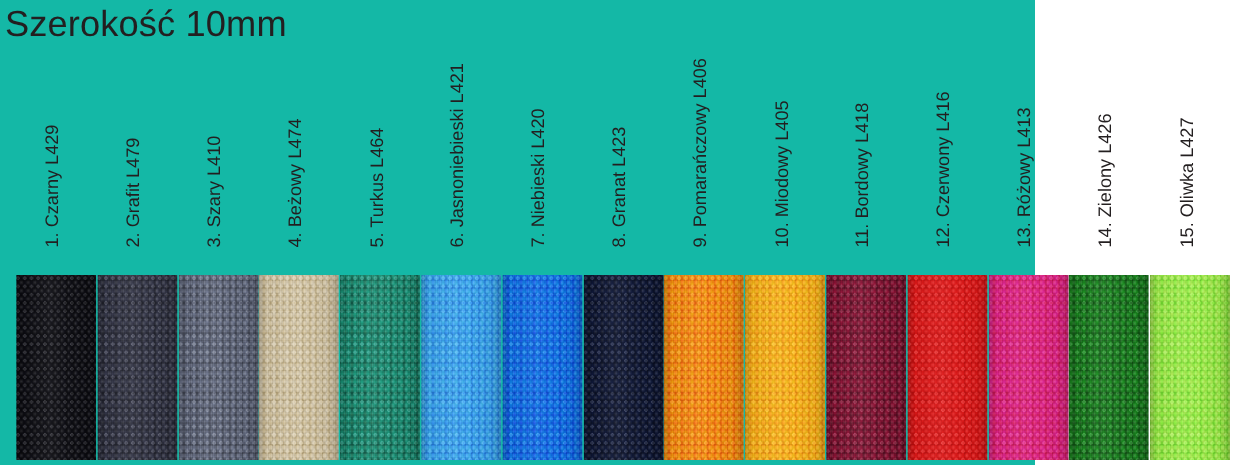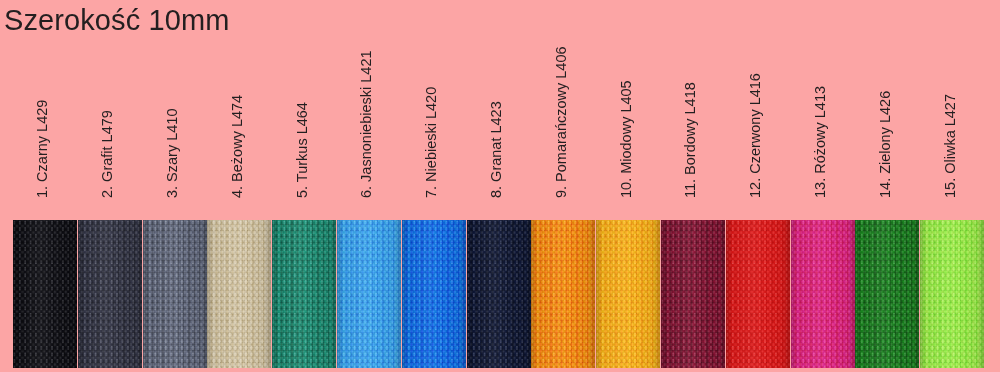--- a/index.html
+++ b/index.html
@@ -9,23 +9,23 @@
   }
   body {
     width: 1000px;
     height: 372px;
     overflow: hidden;
     font-family: "Liberation Sans", sans-serif;
     color: #1a1a1a;
   }
   #page {
     position: relative;
-    width: 1000px;
+    width: 828px;
     height: 372px;
-    background: #fca5a5;
+    background: #14b8a6;
   }
   #title {
     position: absolute;
     left: 4px;
     top: 0px;
     font-size: 29px;
     font-weight: 400;
     letter-spacing: 0.1px;
     line-height: 40px;
     color: #231f20;

